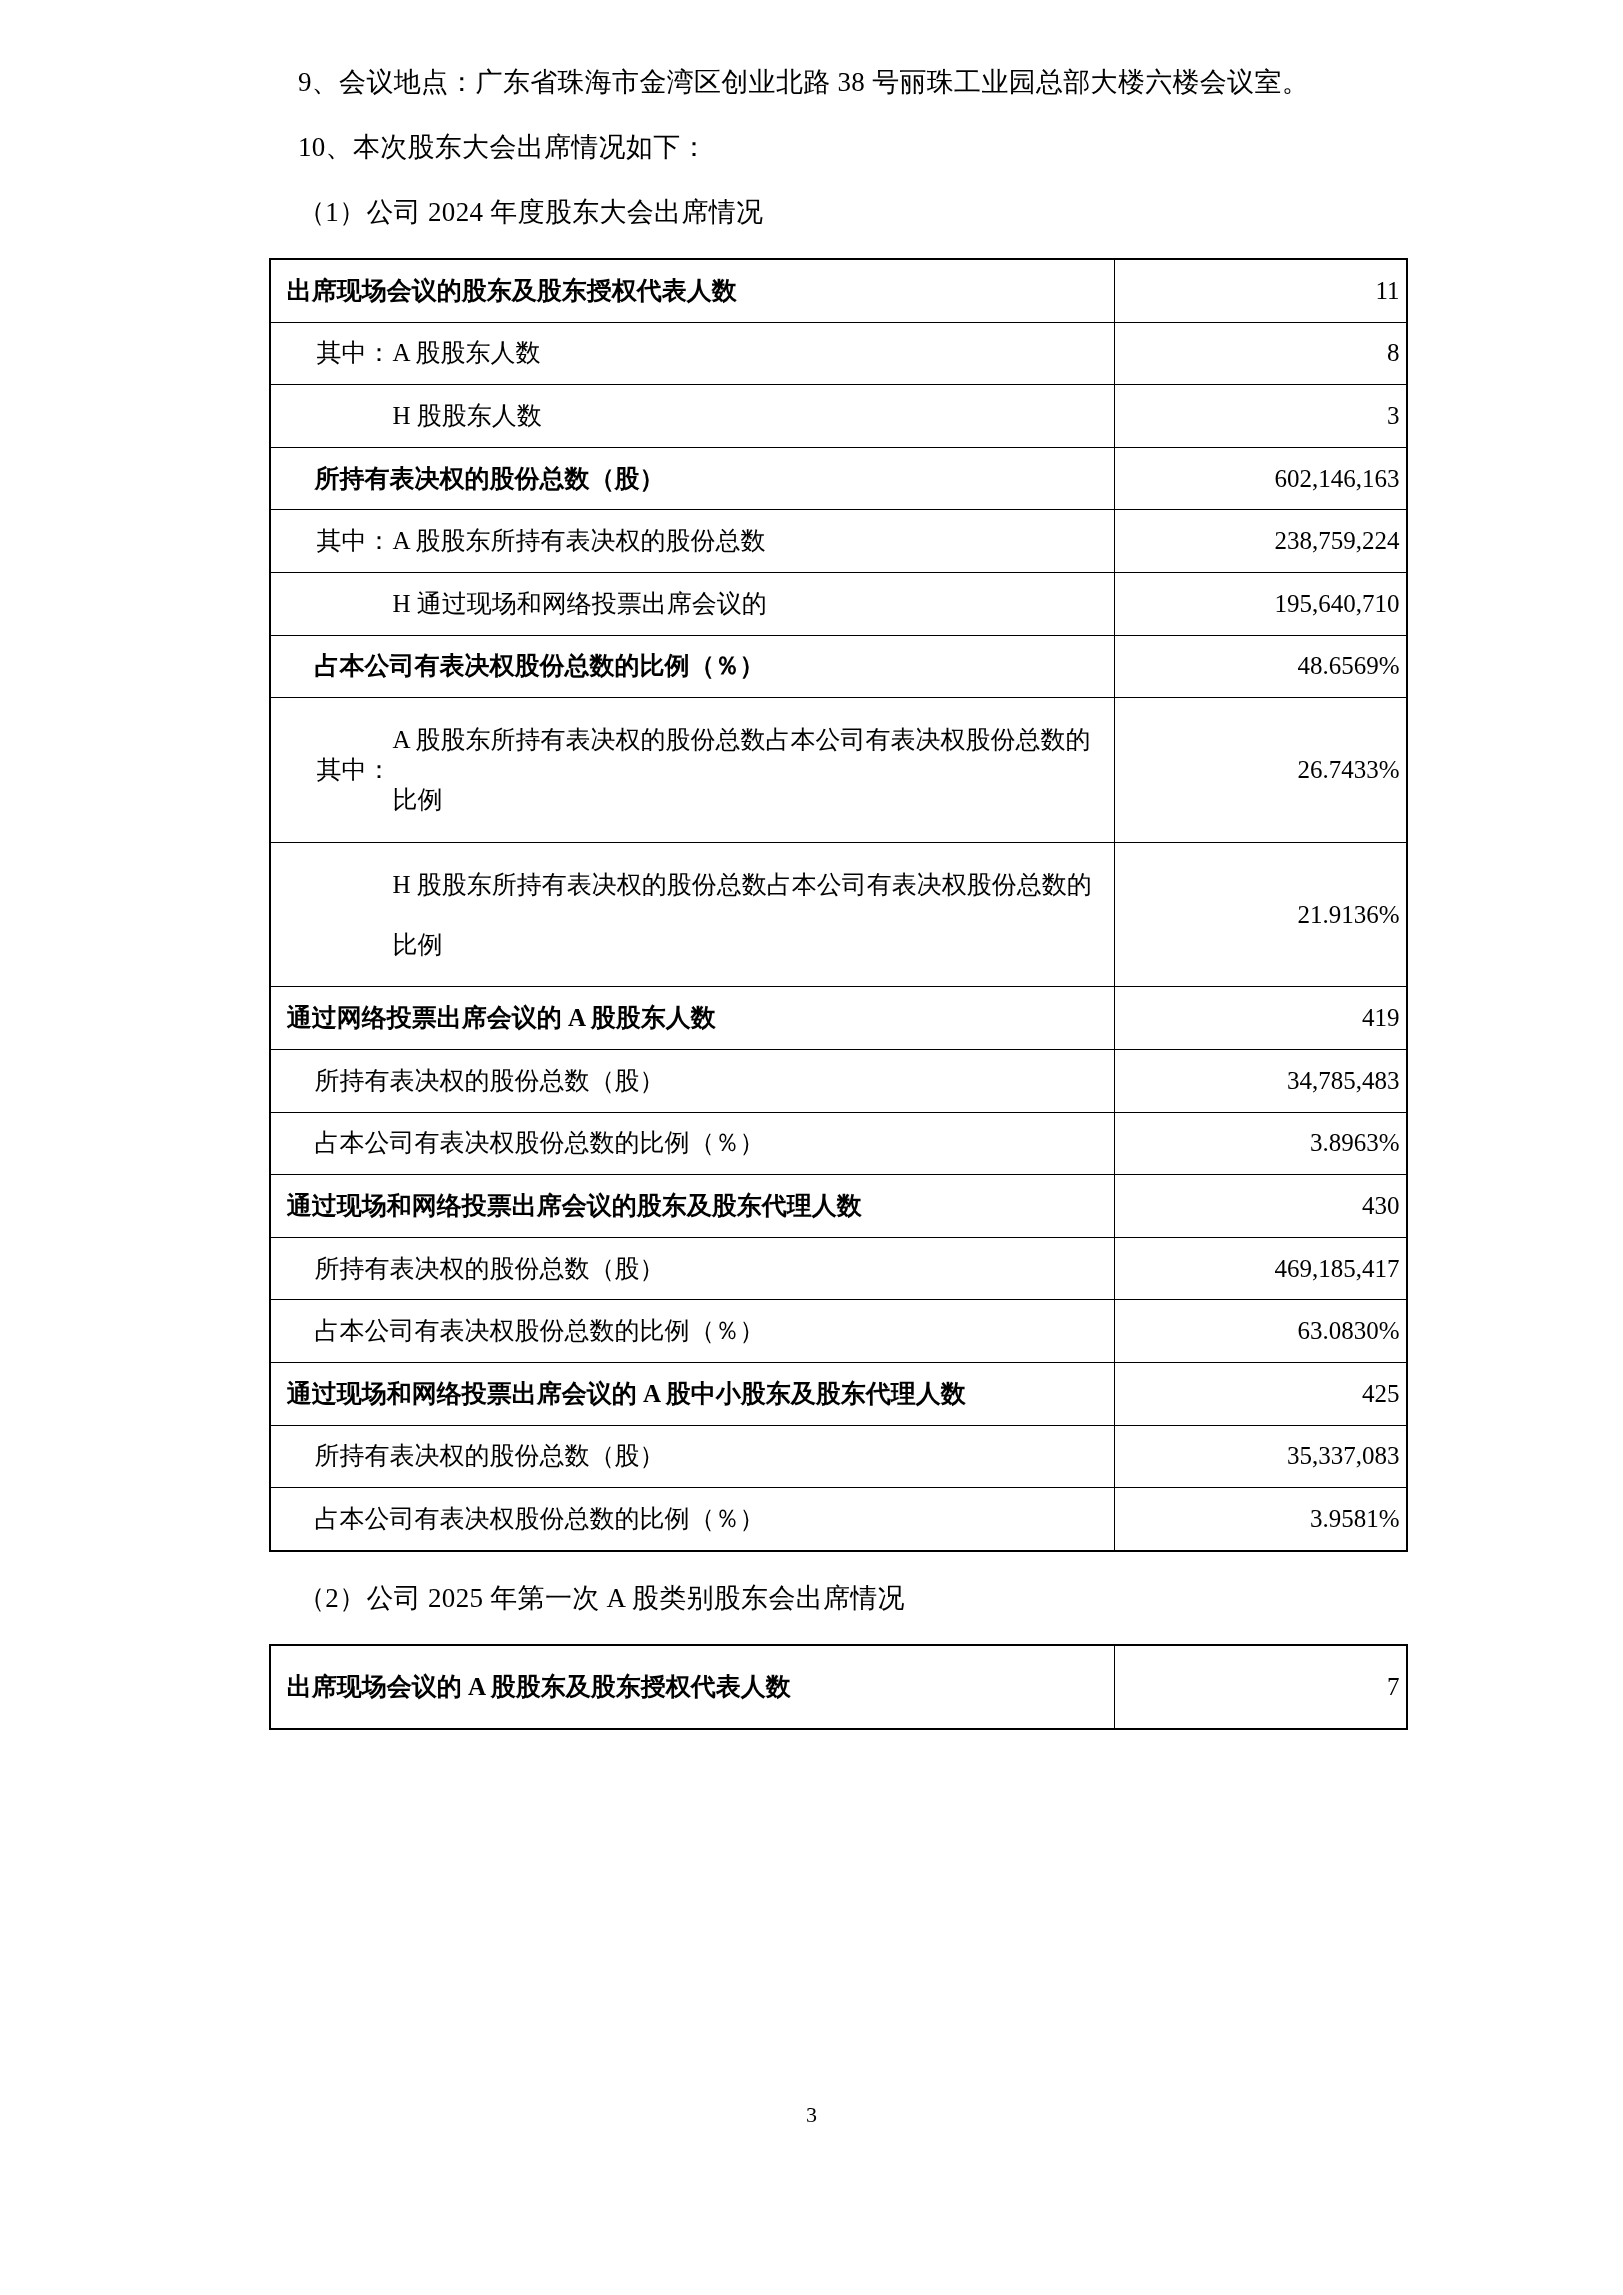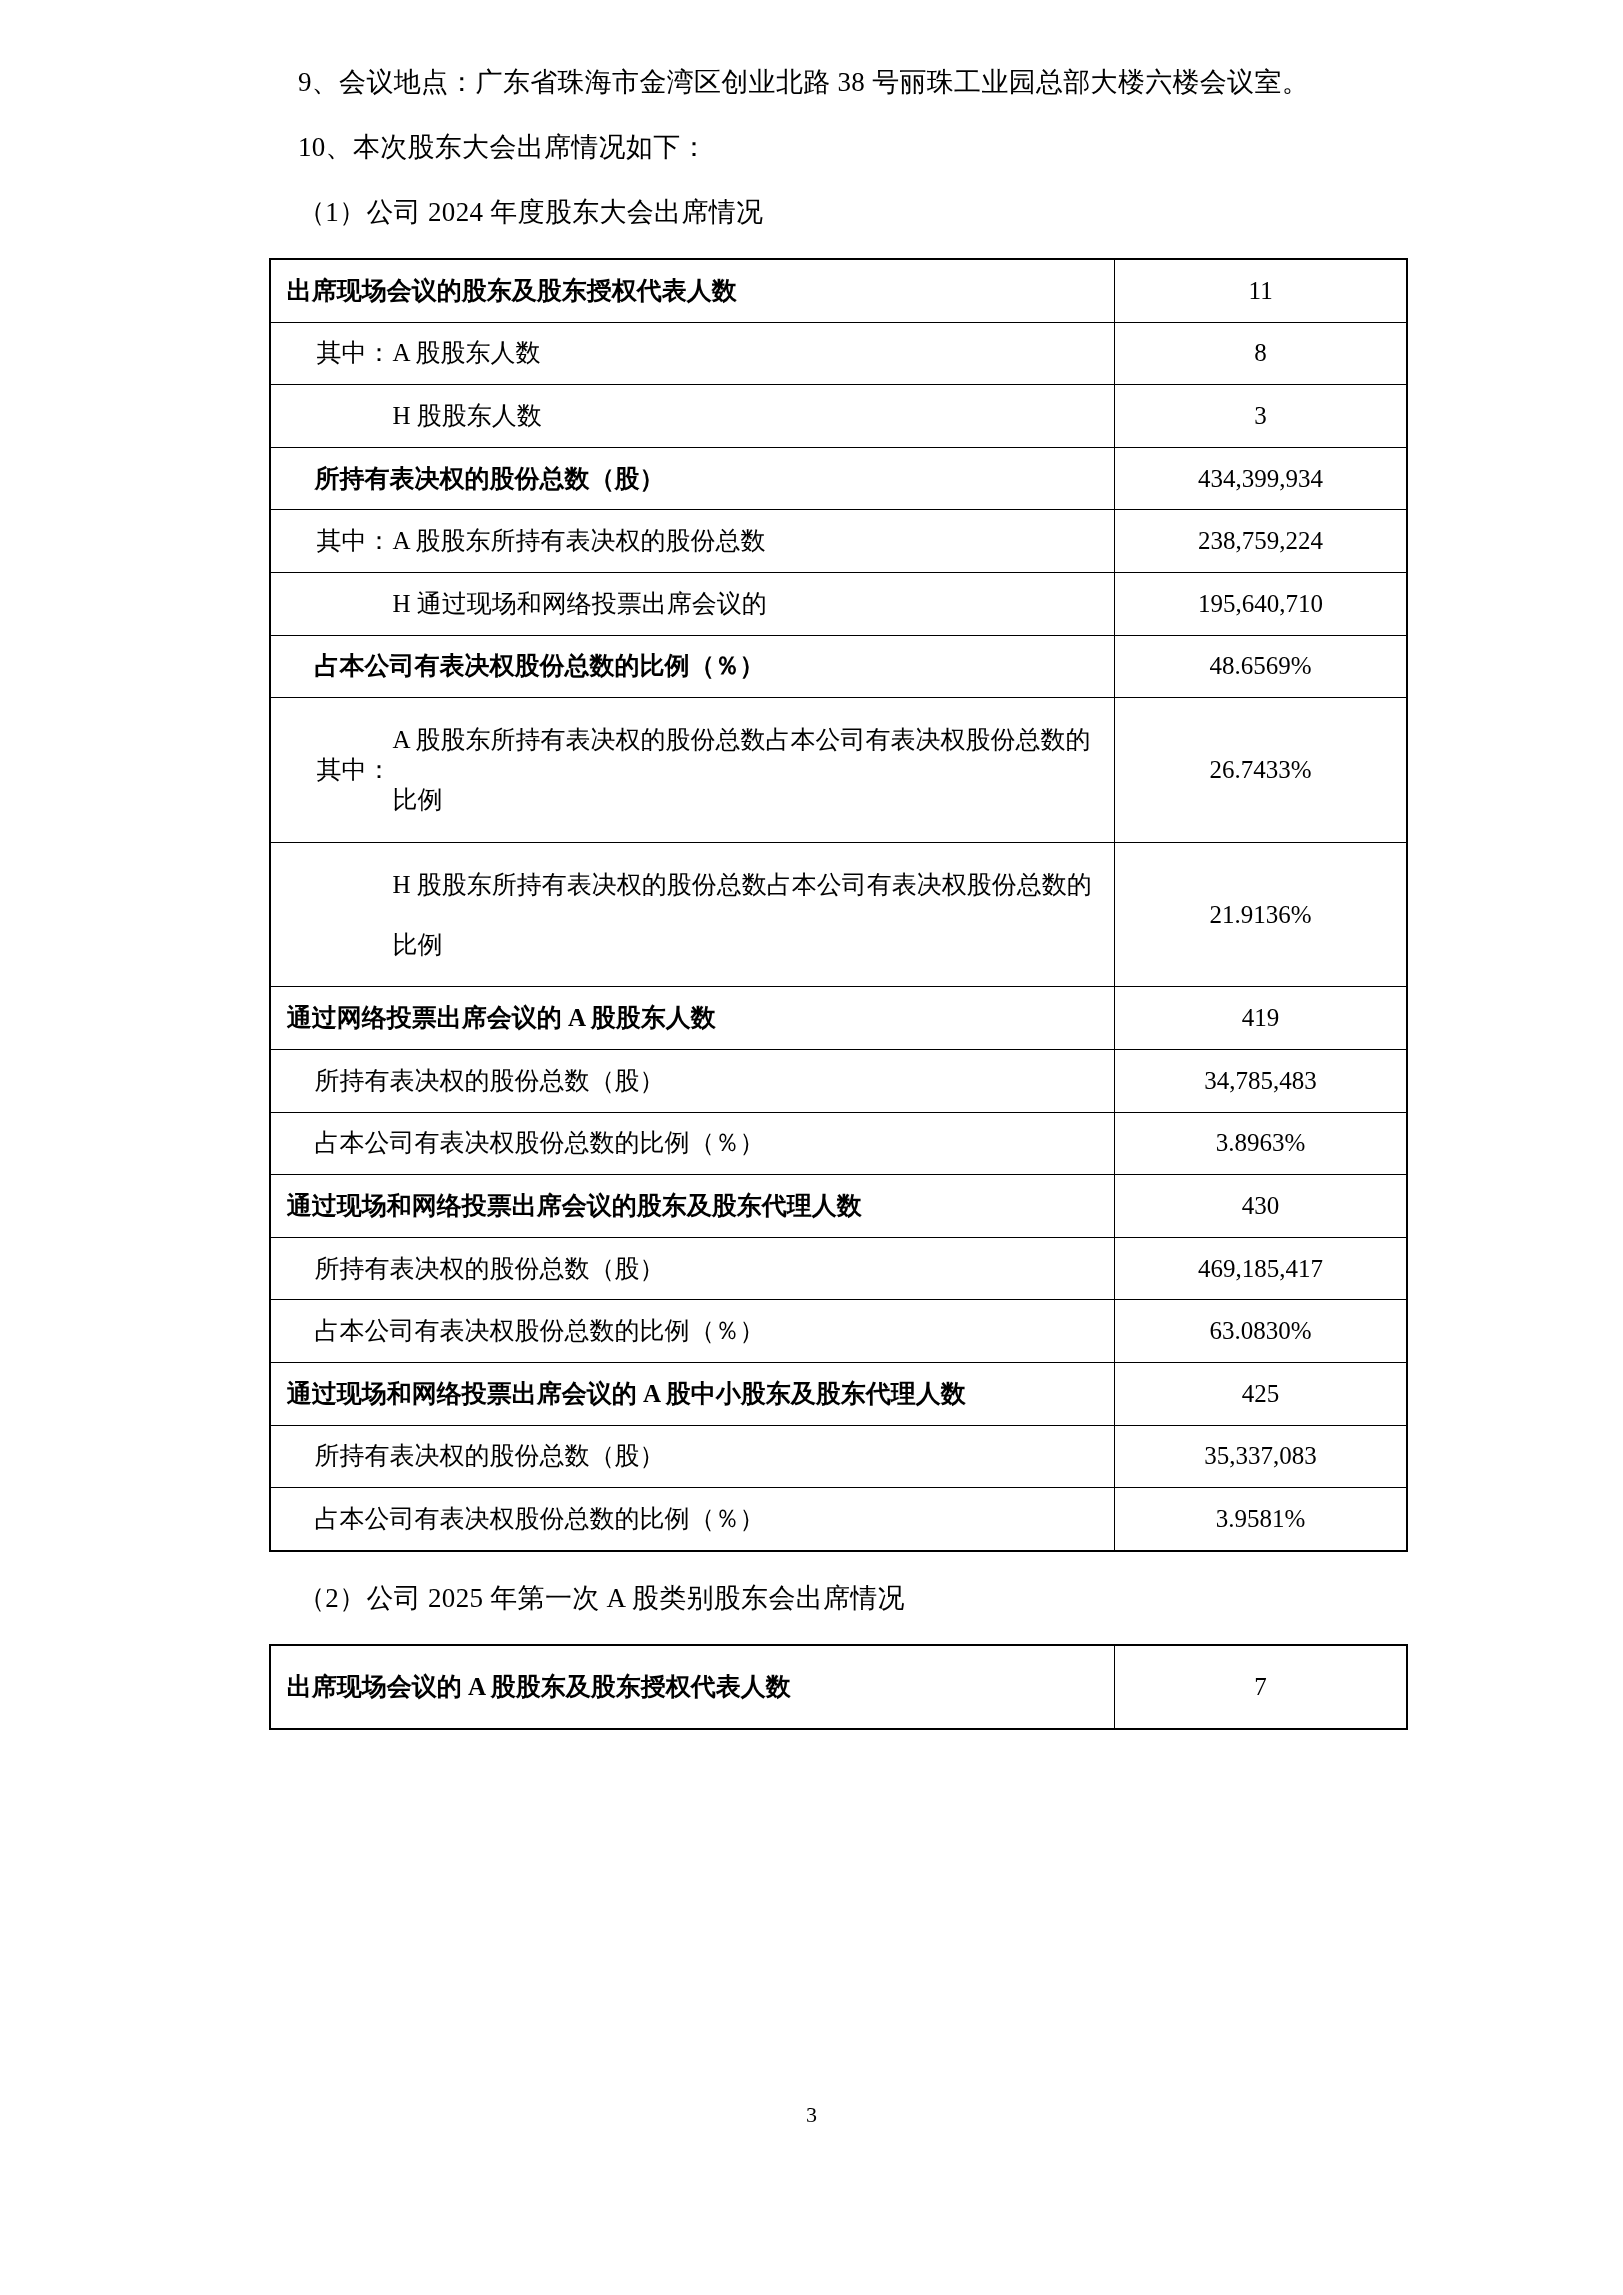--- a/index.html
+++ b/index.html
@@ -61,21 +61,21 @@
     border: 1.3px solid #000;
     font-size: 25px;
     line-height: 38px;
     padding: 11.8px 6.5px;
     vertical-align: middle;
     box-sizing: border-box;
   }
   td.col-label { width: 844px; }
   td.col-value {
     width: 292px;
-    text-align: center;
+    text-align: right;
     white-space: nowrap;
   }
 
   .lbl-bold {
     font-weight: bold;
     padding-left: 9.2px;
   }
   .lbl-plain {
     padding-left: 9.2px;
   }
@@ -161,21 +161,21 @@
               <span class="qz-text">H 股股东人数</span>
             </div>
           </td>
           <td class="col-value">3</td>
         </tr>
 
         <tr>
           <td class="col-label">
             <div class="lbl-bold lvl1">所持有表决权的股份总数（股）</div>
           </td>
-          <td class="col-value">434,399,934</td>
+          <td class="col-value">602,146,163</td>
         </tr>
 
         <tr>
           <td class="col-label">
             <div class="qz-row">
               <span class="qz-tag">其中：</span>
               <span class="qz-text">A 股股东所持有表决权的股份总数</span>
             </div>
           </td>
           <td class="col-value">238,759,224</td>

